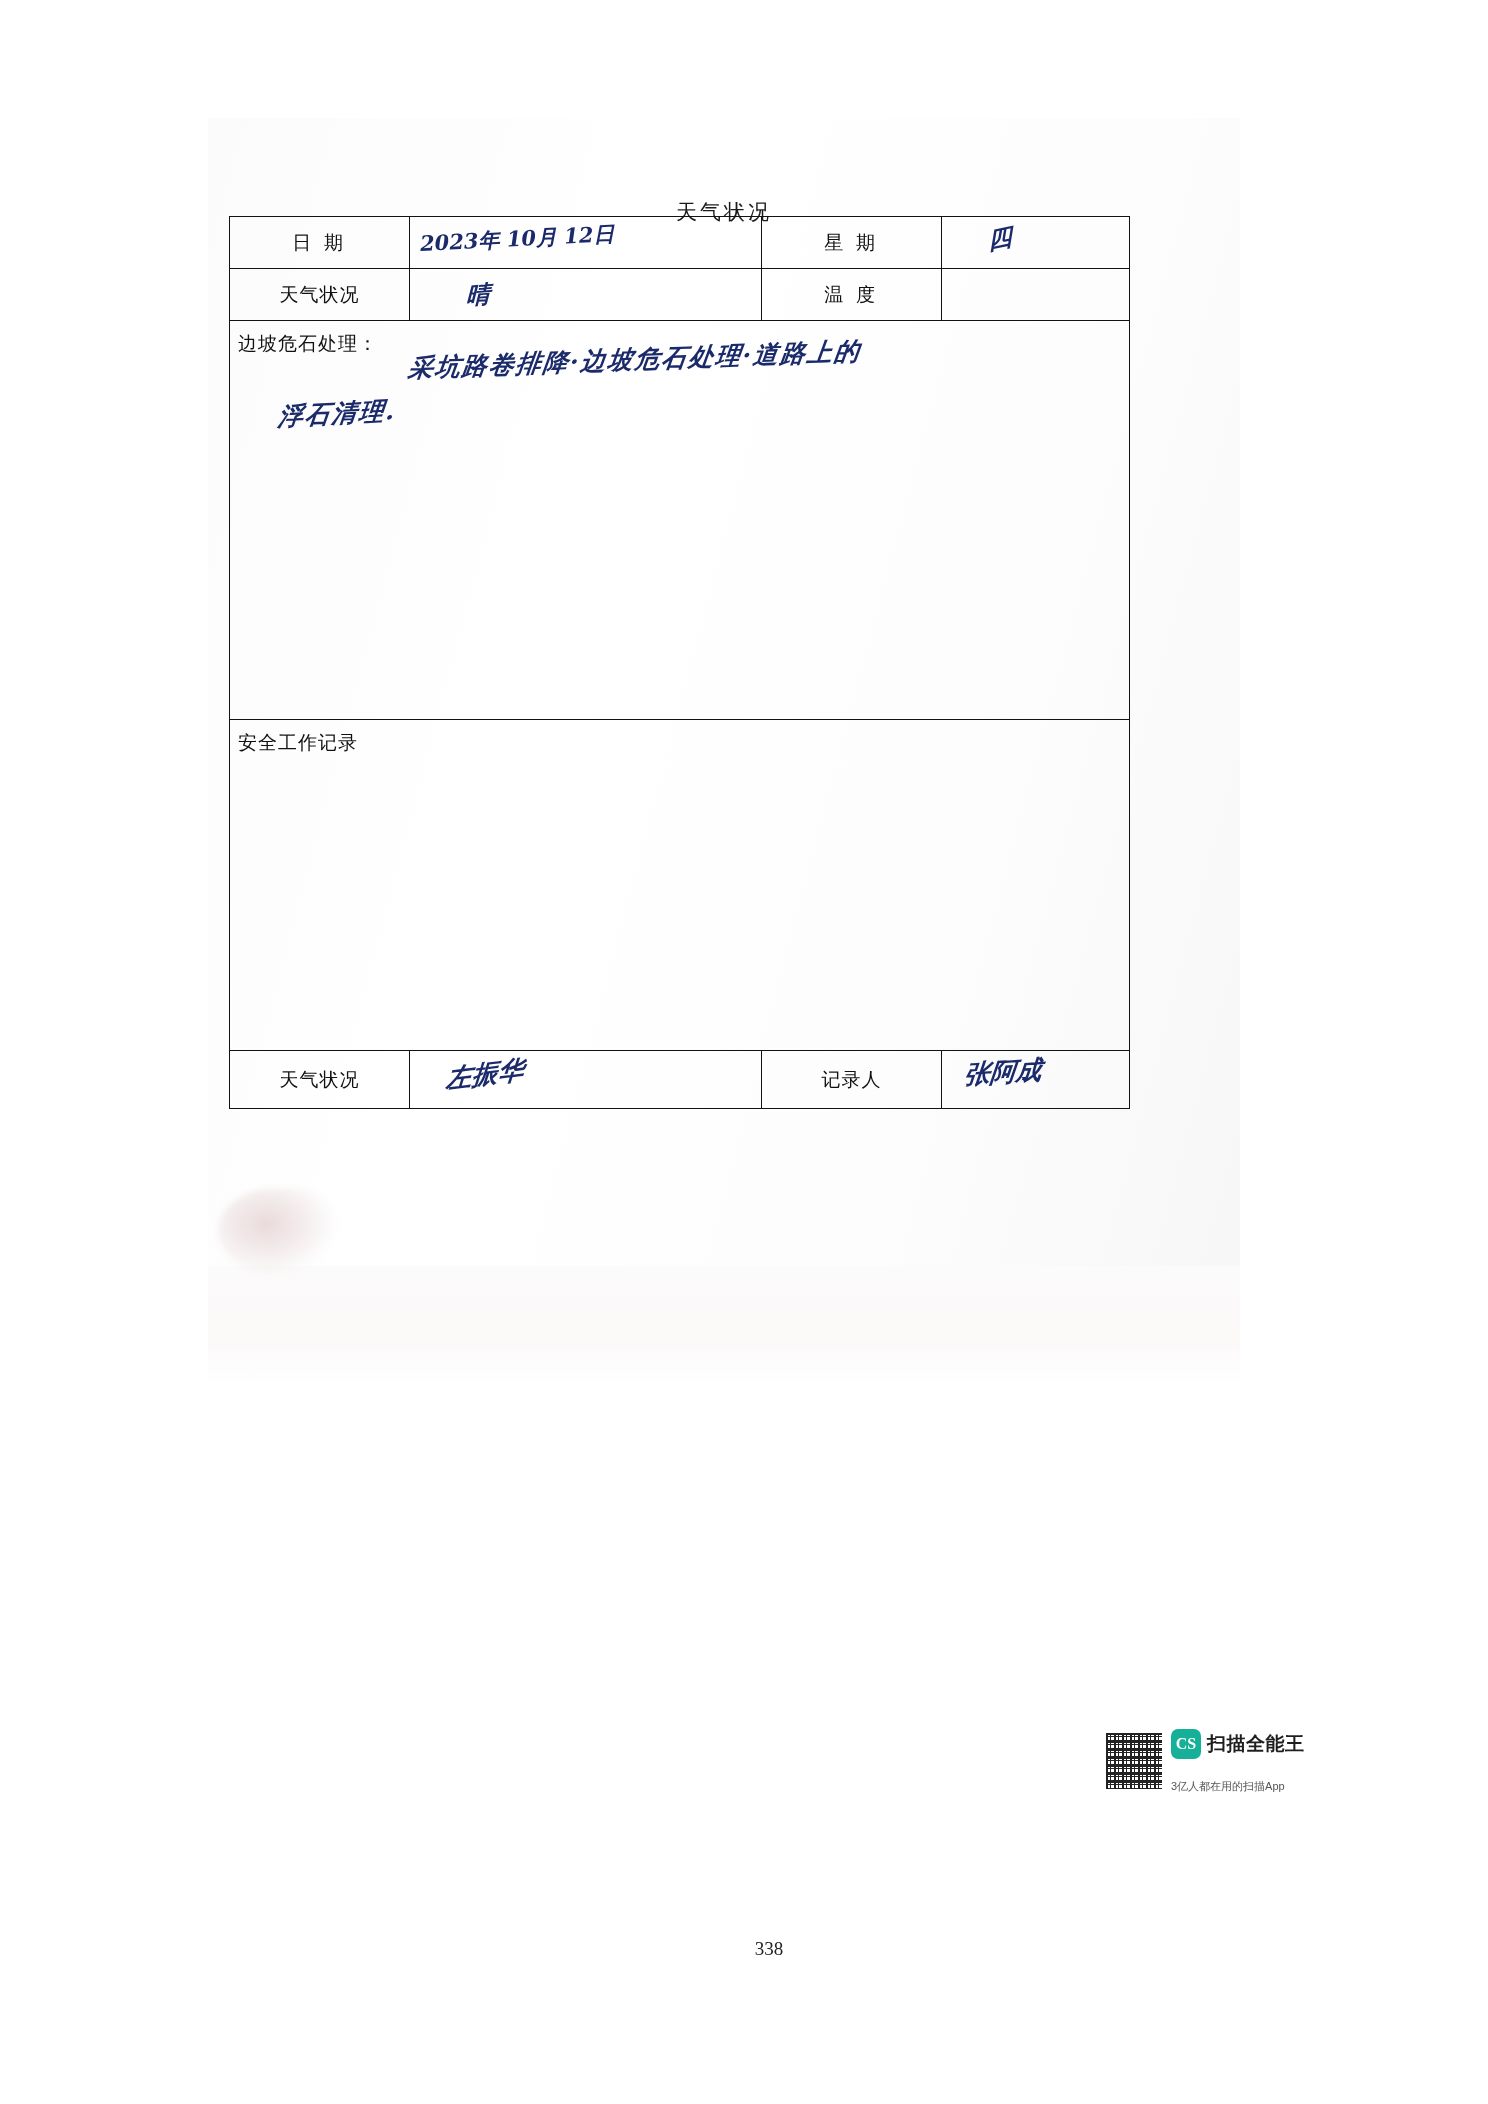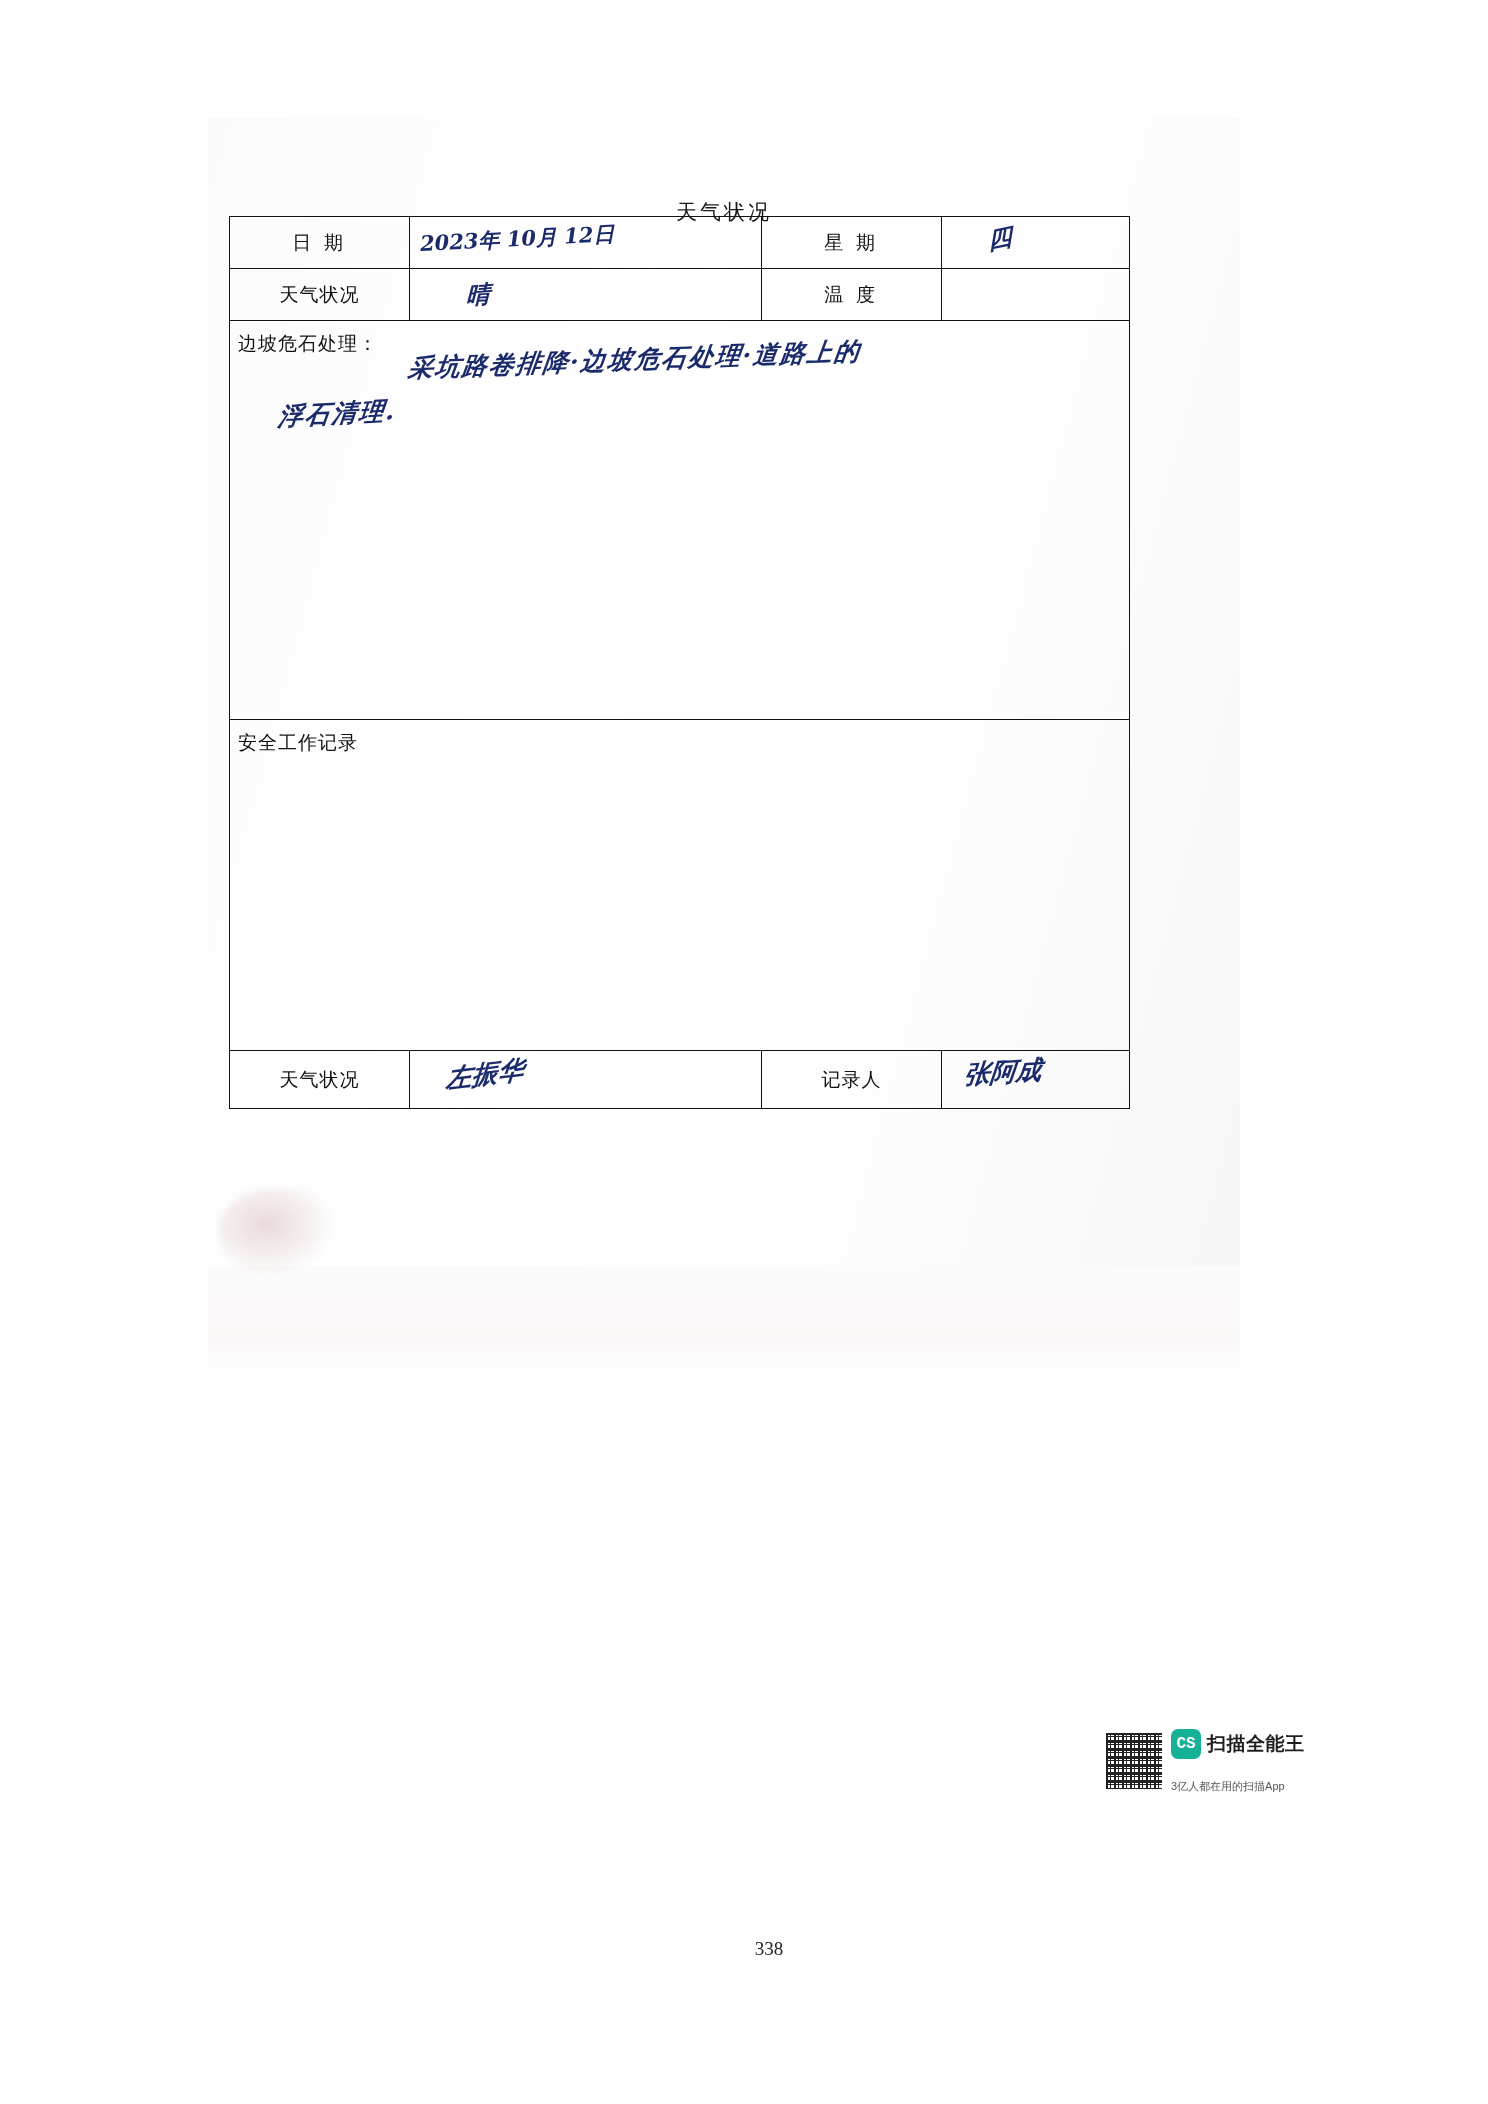--- a/index.html
+++ b/index.html
@@ -185,21 +185,21 @@
     width: 30px;
     height: 30px;
     background: #15b097;
     border-radius: 7px;
     color: #fff;
     font-size: 16px;
     font-weight: bold;
     display: flex;
     align-items: center;
     justify-content: center;
-    font-family: Liberation Mono, monospace;
+    font-family: Liberation Serif, serif;
   }
   #cs-text-wrap { display: flex; flex-direction: column; justify-content: center; }
   #cs-title {
     font-size: 19px;
     font-weight: bold;
     color: #1e1e1e;
     letter-spacing: 0.5px;
     font-family: "Liberation Sans", sans-serif;
   }
   #cs-sub {

